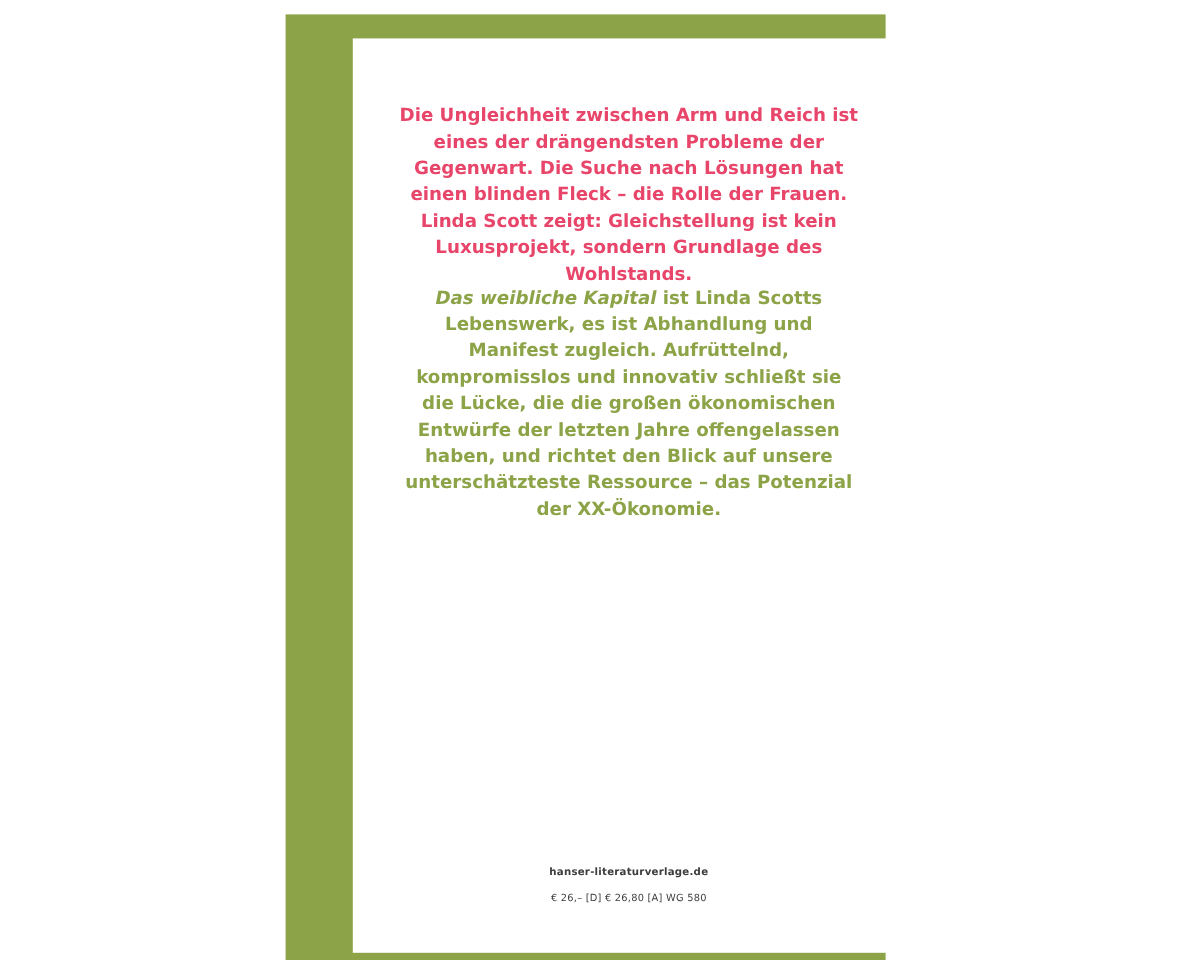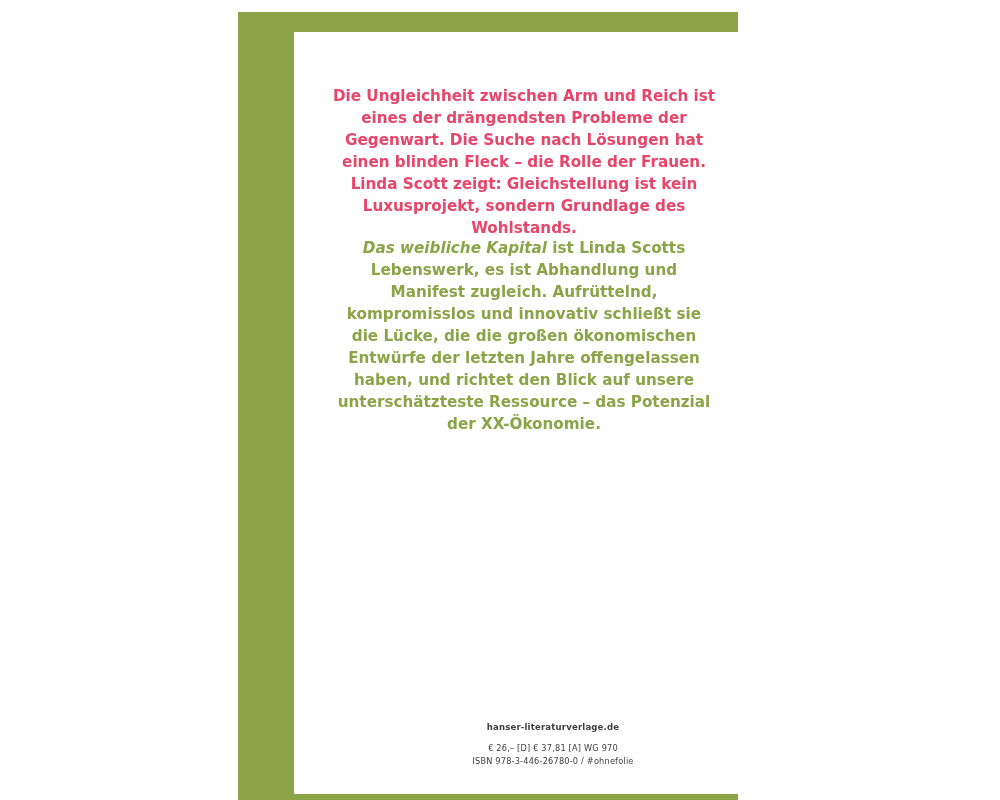--- a/index.html
+++ b/index.html
@@ -71,21 +71,20 @@
     font-style: italic;
   }
 
   
   #footer {
     position: absolute;
     left: 0;
     top: 690px;
     width: 460px;
     text-align: center;
-    padding-left: 29px;
   }
 
   #publisher-url {
     font-size: 8.5px;
     color: #3d3d3d;
     letter-spacing: 0.2px;
     font-weight: 600;
     margin-bottom: 11px;
   }
 
@@ -110,19 +109,18 @@
   <div id="book-cover">
 
     <div id="cover-inner">
 
       <p class="blurb" id="blurb-primary">Die Ungleichheit zwischen Arm und Reich ist eines der drängendsten Probleme der Gegenwart. Die Suche nach Lösungen hat einen blinden Fleck – die Rolle der Frauen. Linda Scott zeigt: Gleichstellung ist kein Luxusprojekt, sondern Grundlage des Wohlstands.</p>
 
       <p class="blurb" id="blurb-secondary"><span class="title-italic">Das weibliche Kapital</span><span> ist Linda Scotts Lebenswerk, es ist Abhandlung und Manifest zugleich. Aufrüttelnd, kompromisslos und innovativ schließt sie die Lücke, die die großen ökonomischen Entwürfe der letzten Jahre offengelassen haben, und richtet den Blick auf unsere unterschätzteste Ressource – das Potenzial der XX-Ökonomie.</span></p>
 
       <div id="footer">
         <div id="publisher-url">hanser-literaturverlage.de</div>
-        <div id="price-line">€ 26,– [D]  € 37,81 [A]  WG 970</div>
-        <div id="isbn-line">ISBN 978-3-446-26780-0 / #ohnefolie</div>
+        <div id="price-line">€ 26,– [D]  € 26,80 [A]  WG 580</div>
       </div>
 
     </div>
   </div>
 </div>
 
 </body></html>

